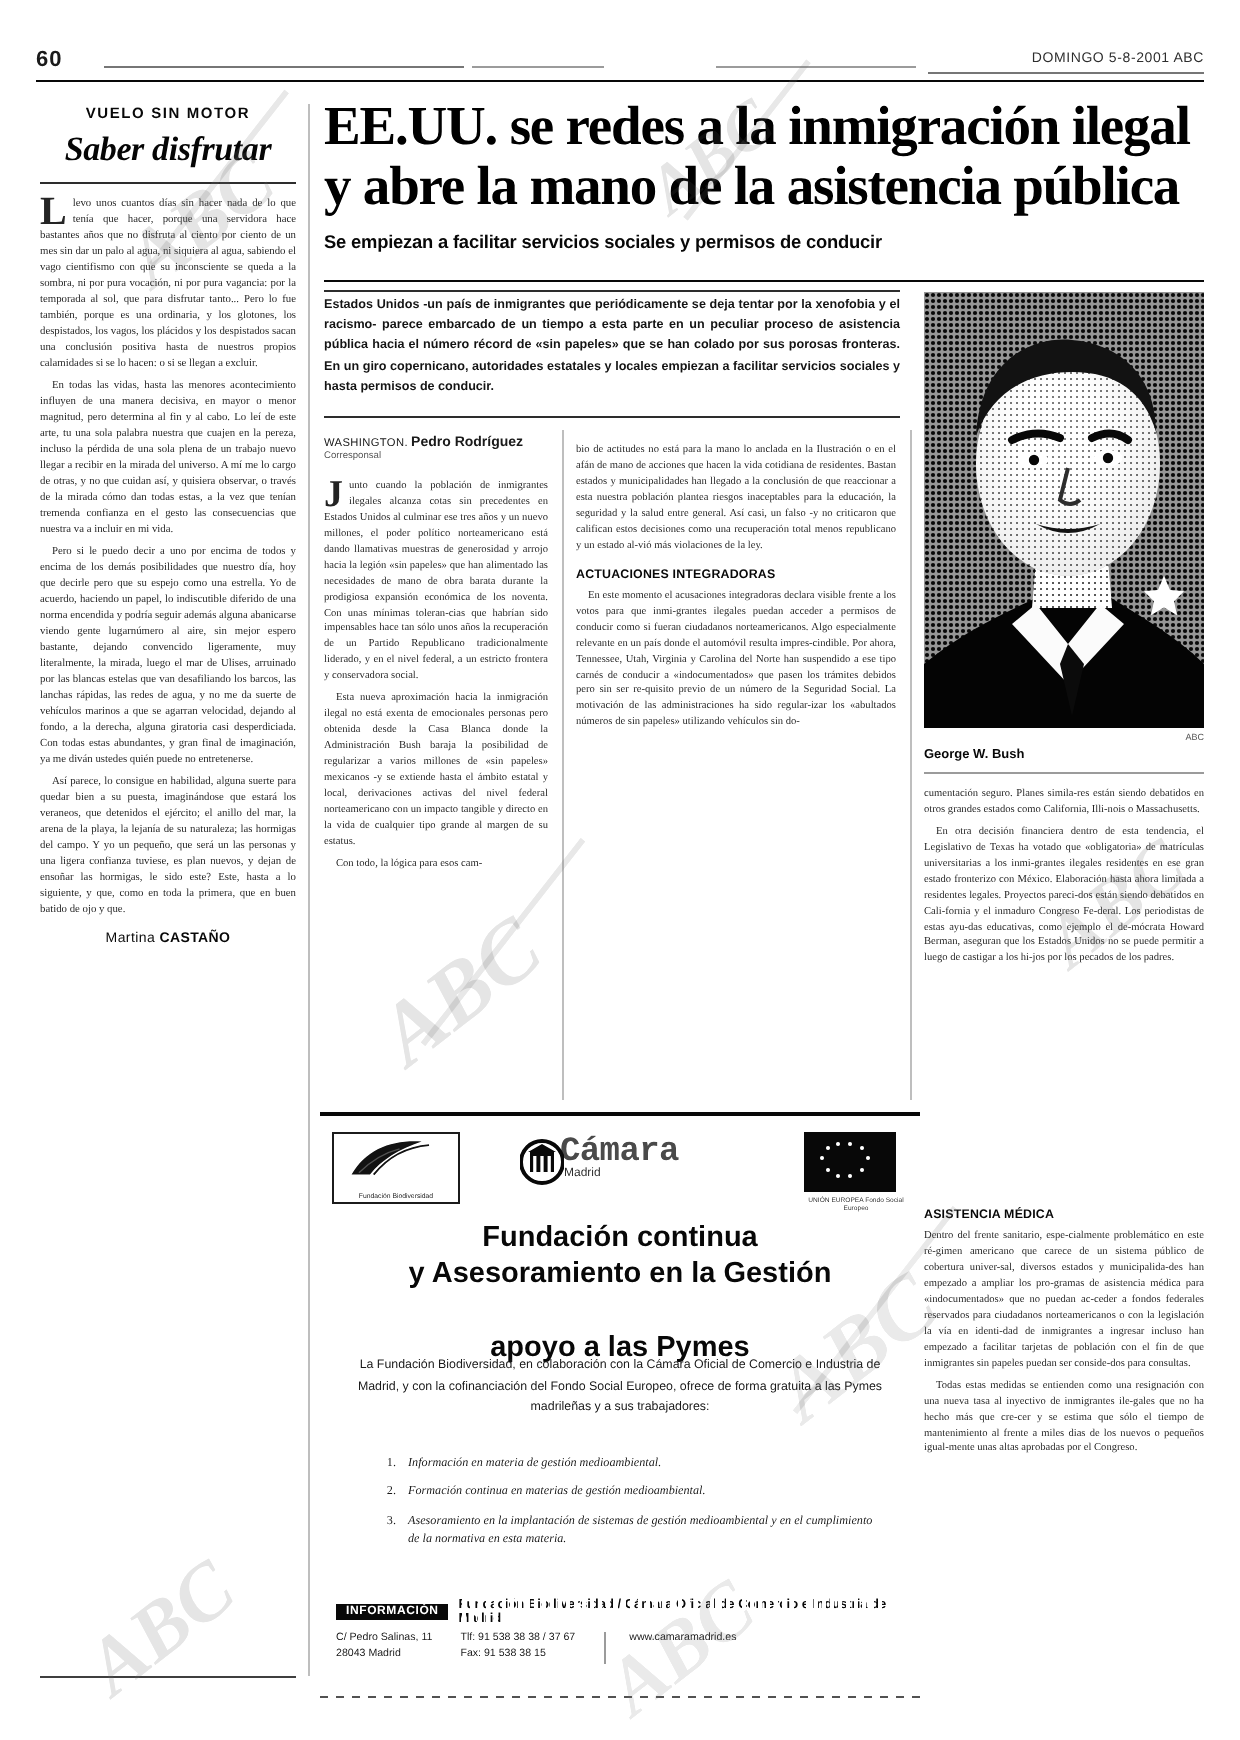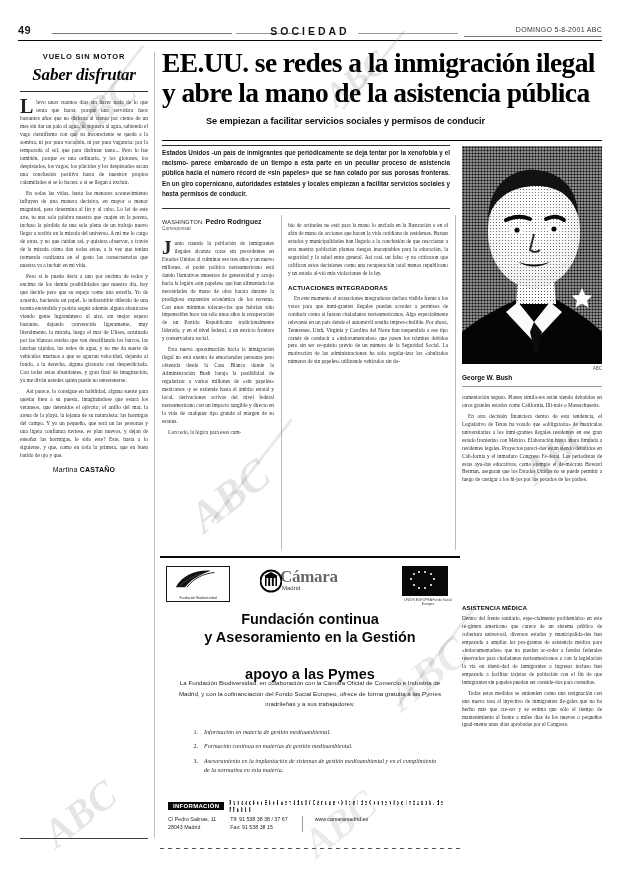--- a/index.html
+++ b/index.html
@@ -44,21 +44,21 @@
   .op-sign{font-family:"Liberation Sans",sans-serif;font-size:7px;font-weight:bold;
     text-align:center;margin-top:7px;letter-spacing:.2px;}
   .op-sign .small{font-weight:normal;}
   .op-bottomrule{position:absolute;left:20px;top:838px;width:128px;height:1px;background:#444;}
 
   
   .headwrap{position:absolute;left:162px;top:48px;width:440px;}
   h1.headline{margin:0;font-family:"Liberation Serif",serif;font-weight:bold;
     font-size:27.5px;line-height:1.08;letter-spacing:-.6px;color:#000;}
   .subhead{margin-top:9px;font-family:"Liberation Sans",sans-serif;font-weight:bold;
-    font-size:9.2px;letter-spacing:-.1px;color:#111;margin-left:44px;}
+    font-size:9.2px;letter-spacing:-.1px;color:#111;}
   .head-rule{position:absolute;left:162px;top:140px;width:440px;height:1px;background:#111;}
 
   
   .lead{position:absolute;left:162px;top:148px;width:288px;
     font-family:"Liberation Sans",sans-serif;font-weight:bold;font-size:6.3px;
     line-height:1.62;text-align:justify;color:#1c1c1c;}
   .lead-rule-top{position:absolute;left:162px;top:145px;width:288px;height:1px;background:#333;}
   .lead-rule-bot{position:absolute;left:162px;top:208px;width:288px;height:1px;background:#333;}
 
   
@@ -88,22 +88,22 @@
 
   
   .adbox{position:absolute;left:160px;top:560px;width:300px;height:300px;
     background:#ffffff;}
   .ad-rule-top{position:absolute;left:160px;top:556px;width:300px;height:2px;background:#111;}
   .ad-logos{position:absolute;left:160px;top:566px;width:300px;height:38px;}
   .logo-bio{position:absolute;left:6px;top:0;width:62px;height:34px;border:1px solid #222;}
   .logo-bio .cap{position:absolute;bottom:1px;left:0;right:0;text-align:center;
     font-family:"Liberation Sans",sans-serif;font-size:3.4px;color:#222;}
   .logo-cam{position:absolute;left:100px;top:1px;width:120px;height:34px;}
-  .logo-cam .word{font-family:Liberation Serif, serif;font-weight:bold;font-size:17px;
-    letter-spacing:-.3px;color:#ef4444;padding-left:20px;}
+  .logo-cam .word{font-family:Liberation Mono, monospace;font-weight:bold;font-size:17px;
+    letter-spacing:-.3px;color:#1d4ed8;padding-left:20px;}
   .logo-cam .city{font-family:"Liberation Sans",sans-serif;font-size:6px;color:#333;
     padding-left:22px;margin-top:-2px;}
   .logo-eu{position:absolute;right:6px;top:0;width:52px;}
   .logo-eu .flag{width:46px;height:30px;background:#111;position:relative;}
   .logo-eu .cap{font-family:"Liberation Sans",sans-serif;font-size:3.3px;color:#333;
     text-align:center;margin-top:2px;line-height:1.25;width:52px;}
   .eu-star{position:absolute;width:2px;height:2px;background:#fff;border-radius:50%;}
 
   .ad-title{position:absolute;left:168px;top:610px;width:284px;text-align:center;
     font-family:"Liberation Sans",sans-serif;font-weight:bold;font-size:14.5px;
@@ -135,24 +135,23 @@
     font-weight:bold;color:rgba(110,110,110,.20);pointer-events:none;user-select:none;}
   .slash{position:absolute;background:rgba(120,120,120,.20);transform:rotate(38deg);
     pointer-events:none;}
 </style>
 </head>
 <body>
 
 <div class="page">
 
   <div class="masthead">
-    <div class="folio">49</div>
+    <div class="folio">60</div>
     <div class="rule-left"></div>
     <div class="rule-mid-l"></div>
-    <div class="sectionname">SOCIEDAD</div>
     <div class="rule-mid-r"></div>
     <div class="rule-right"></div>
     <div class="dateline">DOMINGO 5-8-2001 ABC</div>
   </div>
   <div class="masthead-underline"></div>
 
   <div class="colrule" style="left:154px;top:52px;height:786px;"></div>
   <div class="colrule" style="left:455px;top:215px;height:335px;"></div>
   <div class="colrule" style="left:281px;top:215px;height:335px;"></div>
   <div class="colrule" style="left:455px;top:560px;height:285px;"></div>

